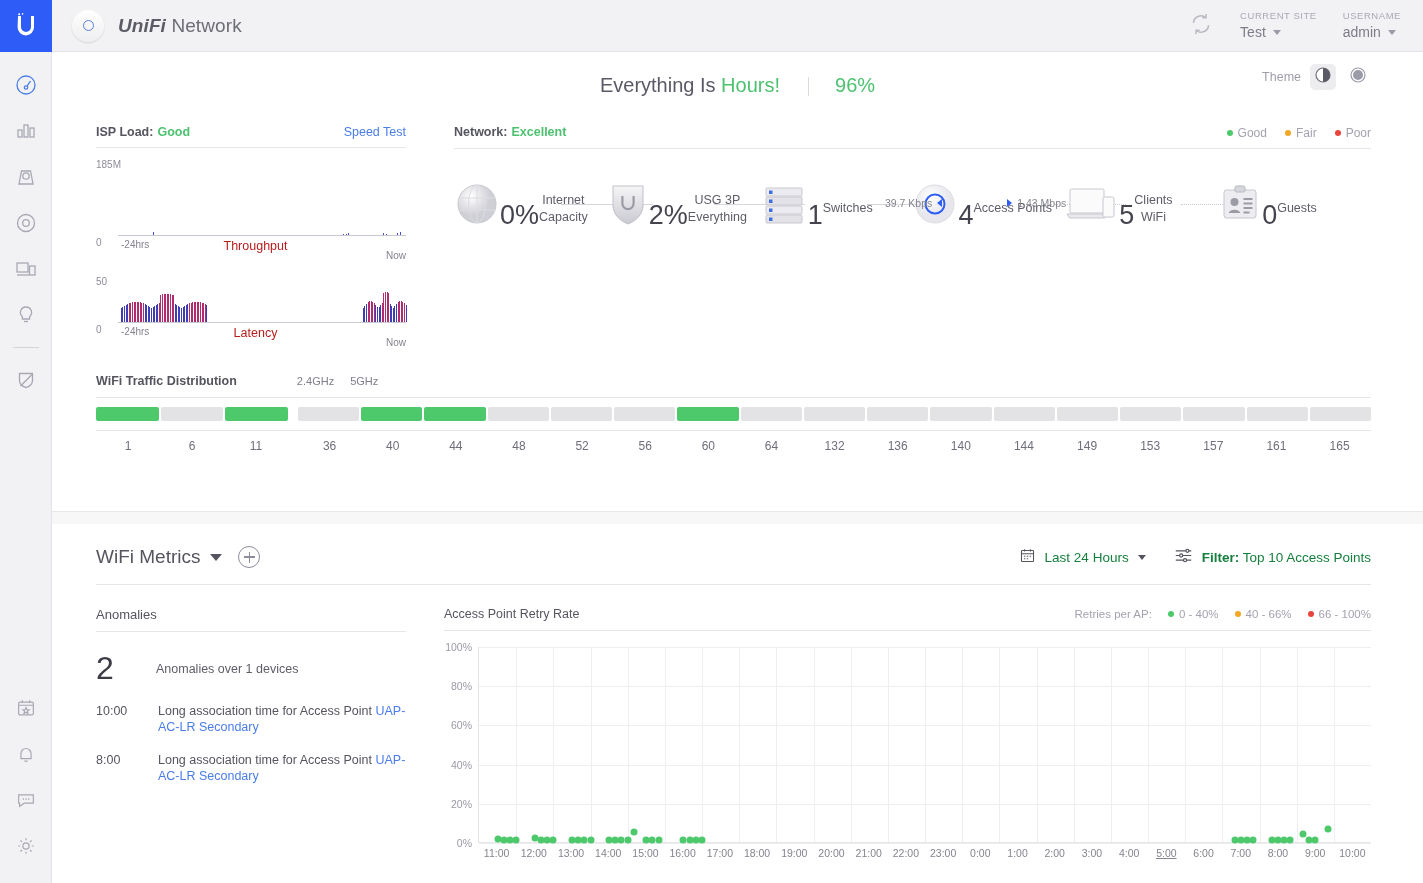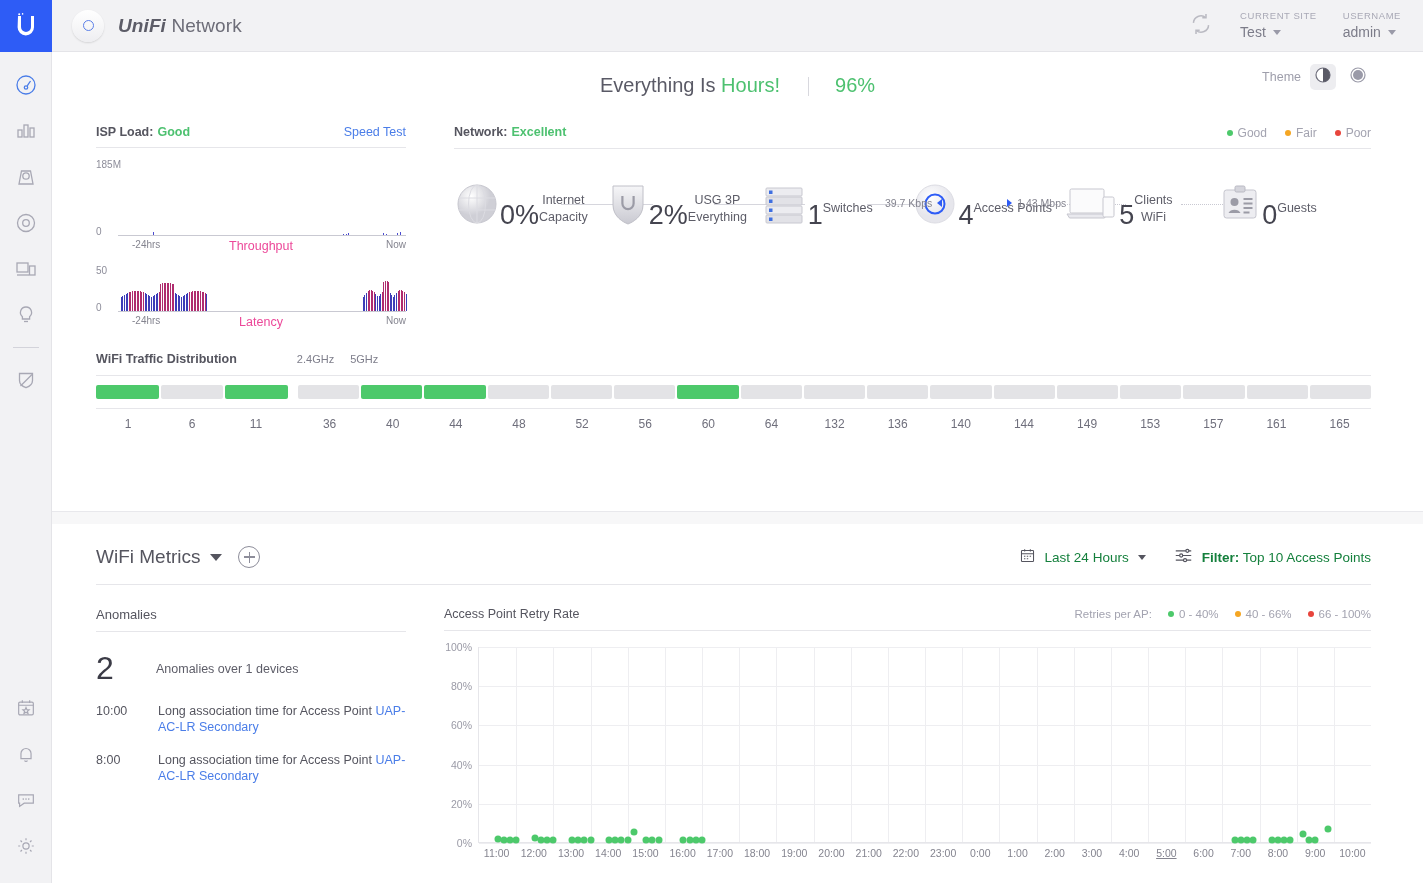--- a/index.html
+++ b/index.html
@@ -84,23 +84,23 @@
   .speed-test { margin-left:auto; color:#4a7de8; font-weight:400; font-size:12.5px; cursor:pointer; }
   .legend { margin-left:auto; display:flex; gap:18px; font-weight:400; }
   .legend span { font-size:12px; color:#a3a3b0; display:flex; align-items:center; gap:5px; }
   .dot { width:6px;height:6px;border-radius:50%; display:inline-block; }
 
   
   .spark { position:relative; margin-top:14px; }
   .spark .ymax { position:absolute; left:0; top:-3px; font-size:10px; color:#8d8d9a; }
   .spark .ymin { position:absolute; left:0; bottom:13px; font-size:10px; color:#8d8d9a; }
   .spark .plot { margin-left:22px; height:74px; position:relative; border-bottom:1px solid #c9c9d2; }
-  .spark .xrow { margin-left:36px; display:flex; font-size:10px; color:#84848f; padding-top:3px; position:relative; }
+  .spark .xrow { margin-left:25px; display:flex; font-size:10px; color:#84848f; padding-top:3px; position:relative;flex-direction:column; }
   .spark .xrow .lbl-l { }
-  .spark .xrow .lbl-c { position:absolute; left:0; right:16px; text-align:center; font-size:12.5px; color:#ec4899; }
+  .spark .xrow .lbl-c { position:absolute; left:0; right:16px; text-align:center; font-size:12.5px; color:#b91c1c; }
   .spark .xrow .lbl-r { margin-left:auto; }
   .bar { position:absolute; bottom:0; width:1px; }
 
   
   .topo { display:flex; align-items:flex-start; padding-top:26px; }
   .node { flex:1; display:flex; flex-direction:row; align-items:center; position:relative; }
   .node-ico { height:58px; display:flex; align-items:center; justify-content:center; }
   .node-num { font-size:27px; color:#44444f; margin-top:22px; font-weight:400; }
   .node-lbl { font-size:12.5px; color:#5d5d68; margin-top:9px; text-align:center; line-height:1.35; }
   .link { position:absolute; top:29px; height:1px; background:#d6d6dd; }

